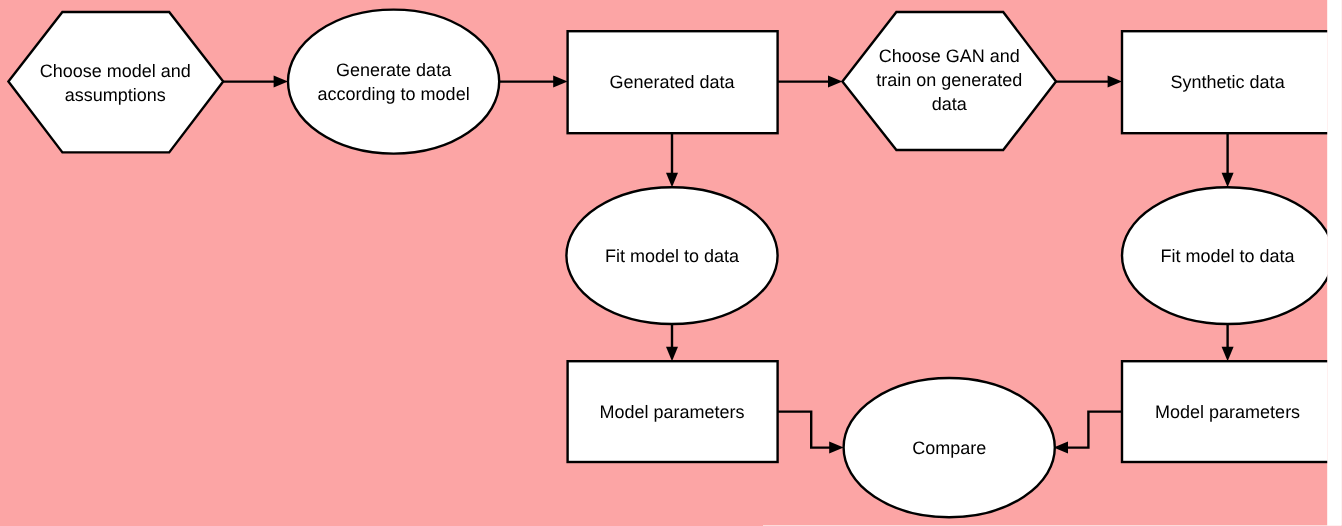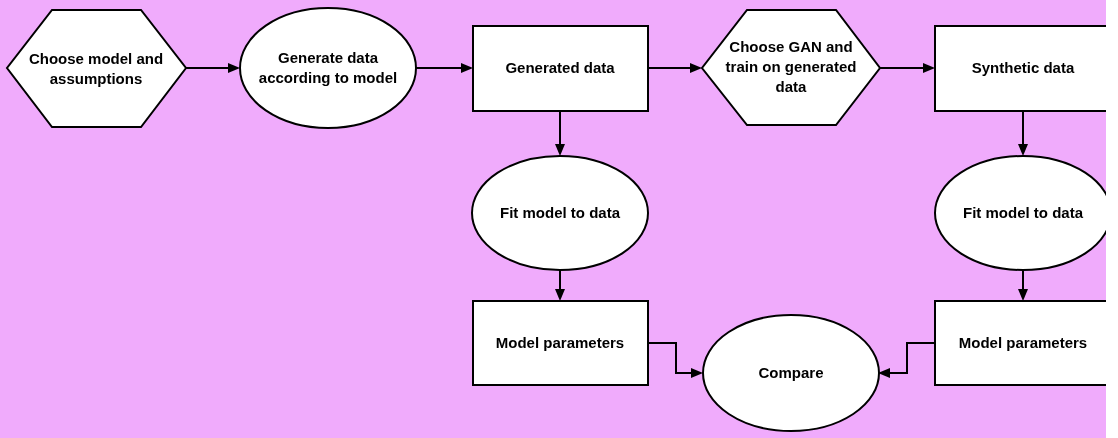--- a/index.html
+++ b/index.html
@@ -7,23 +7,22 @@
     padding: 0;
     background: #ffffff;
   }
   body {
     font-family: "Liberation Sans", sans-serif;
   }
   #canvas {
     position: relative;
     width: 1106px;
     height: 438px;
-    background: #f0abfc;
+    background: #fca5a5;
     overflow: hidden;
-    font-weight: bold;
   }
   svg#flow {
     display: block;
     width: 1118px;
     height: 438px;
   }
   .shape {
     fill: #ffffff;
     stroke: #000000;
     stroke-width: 2;

